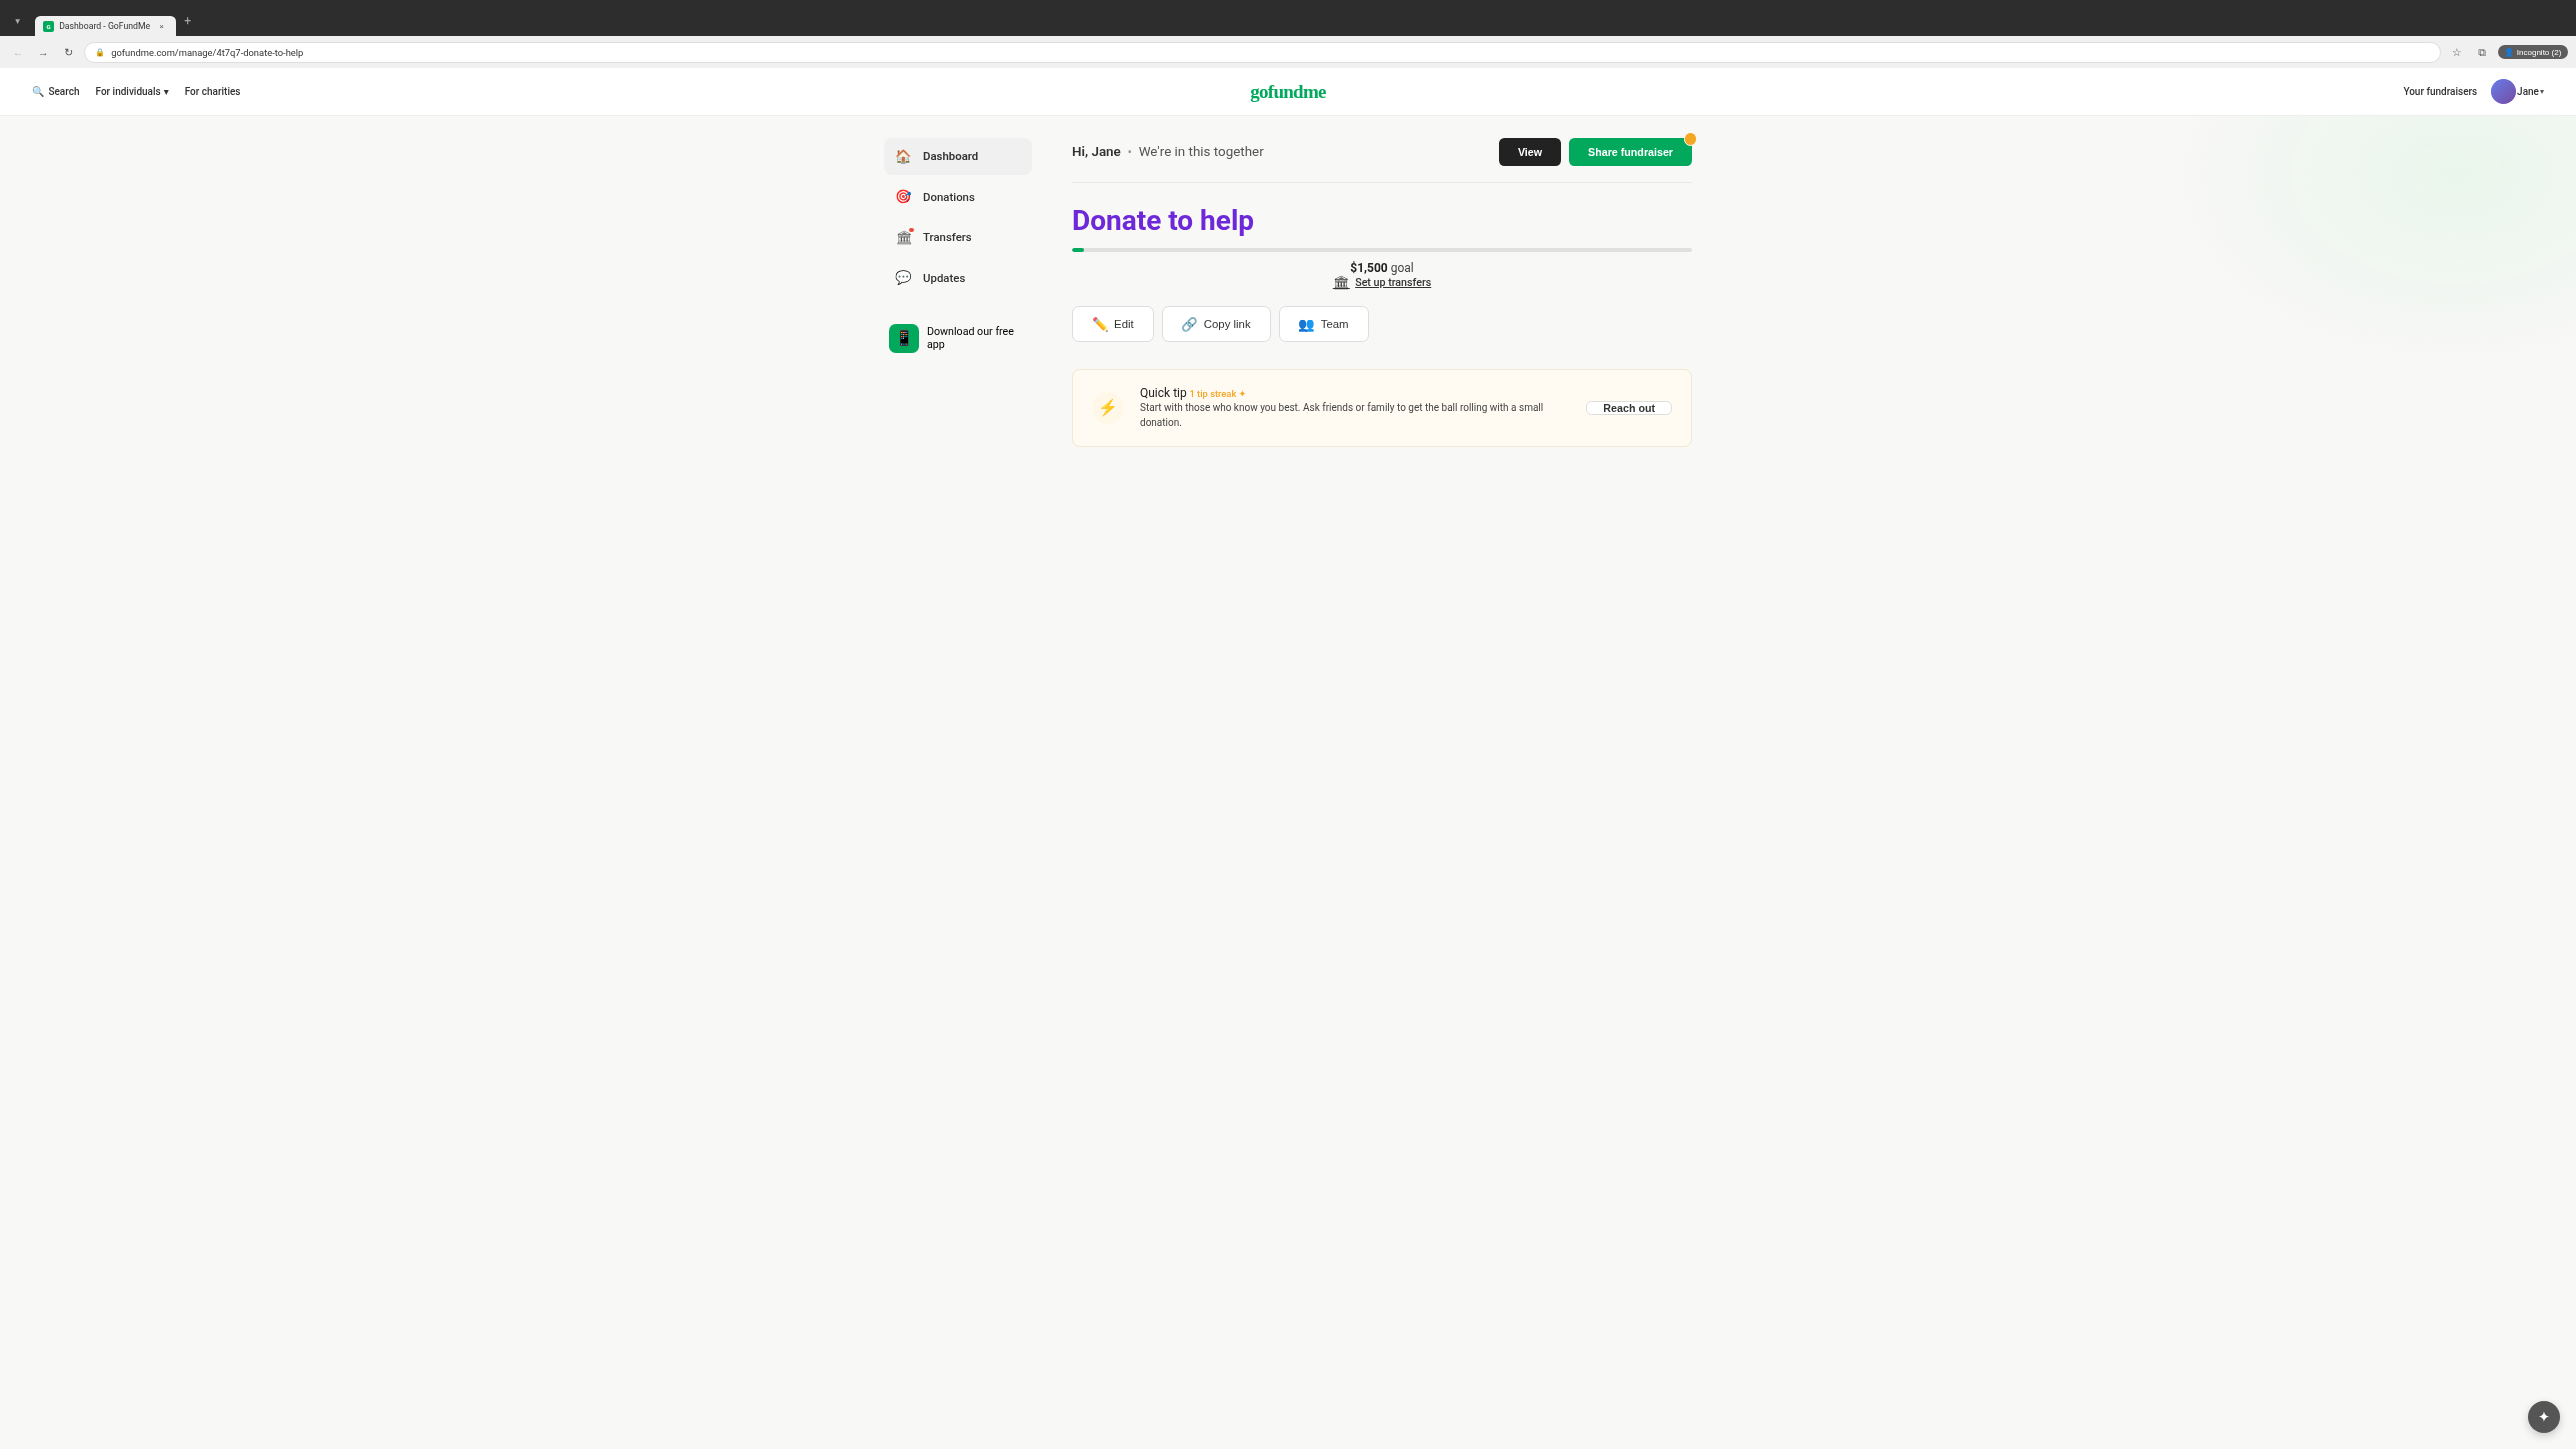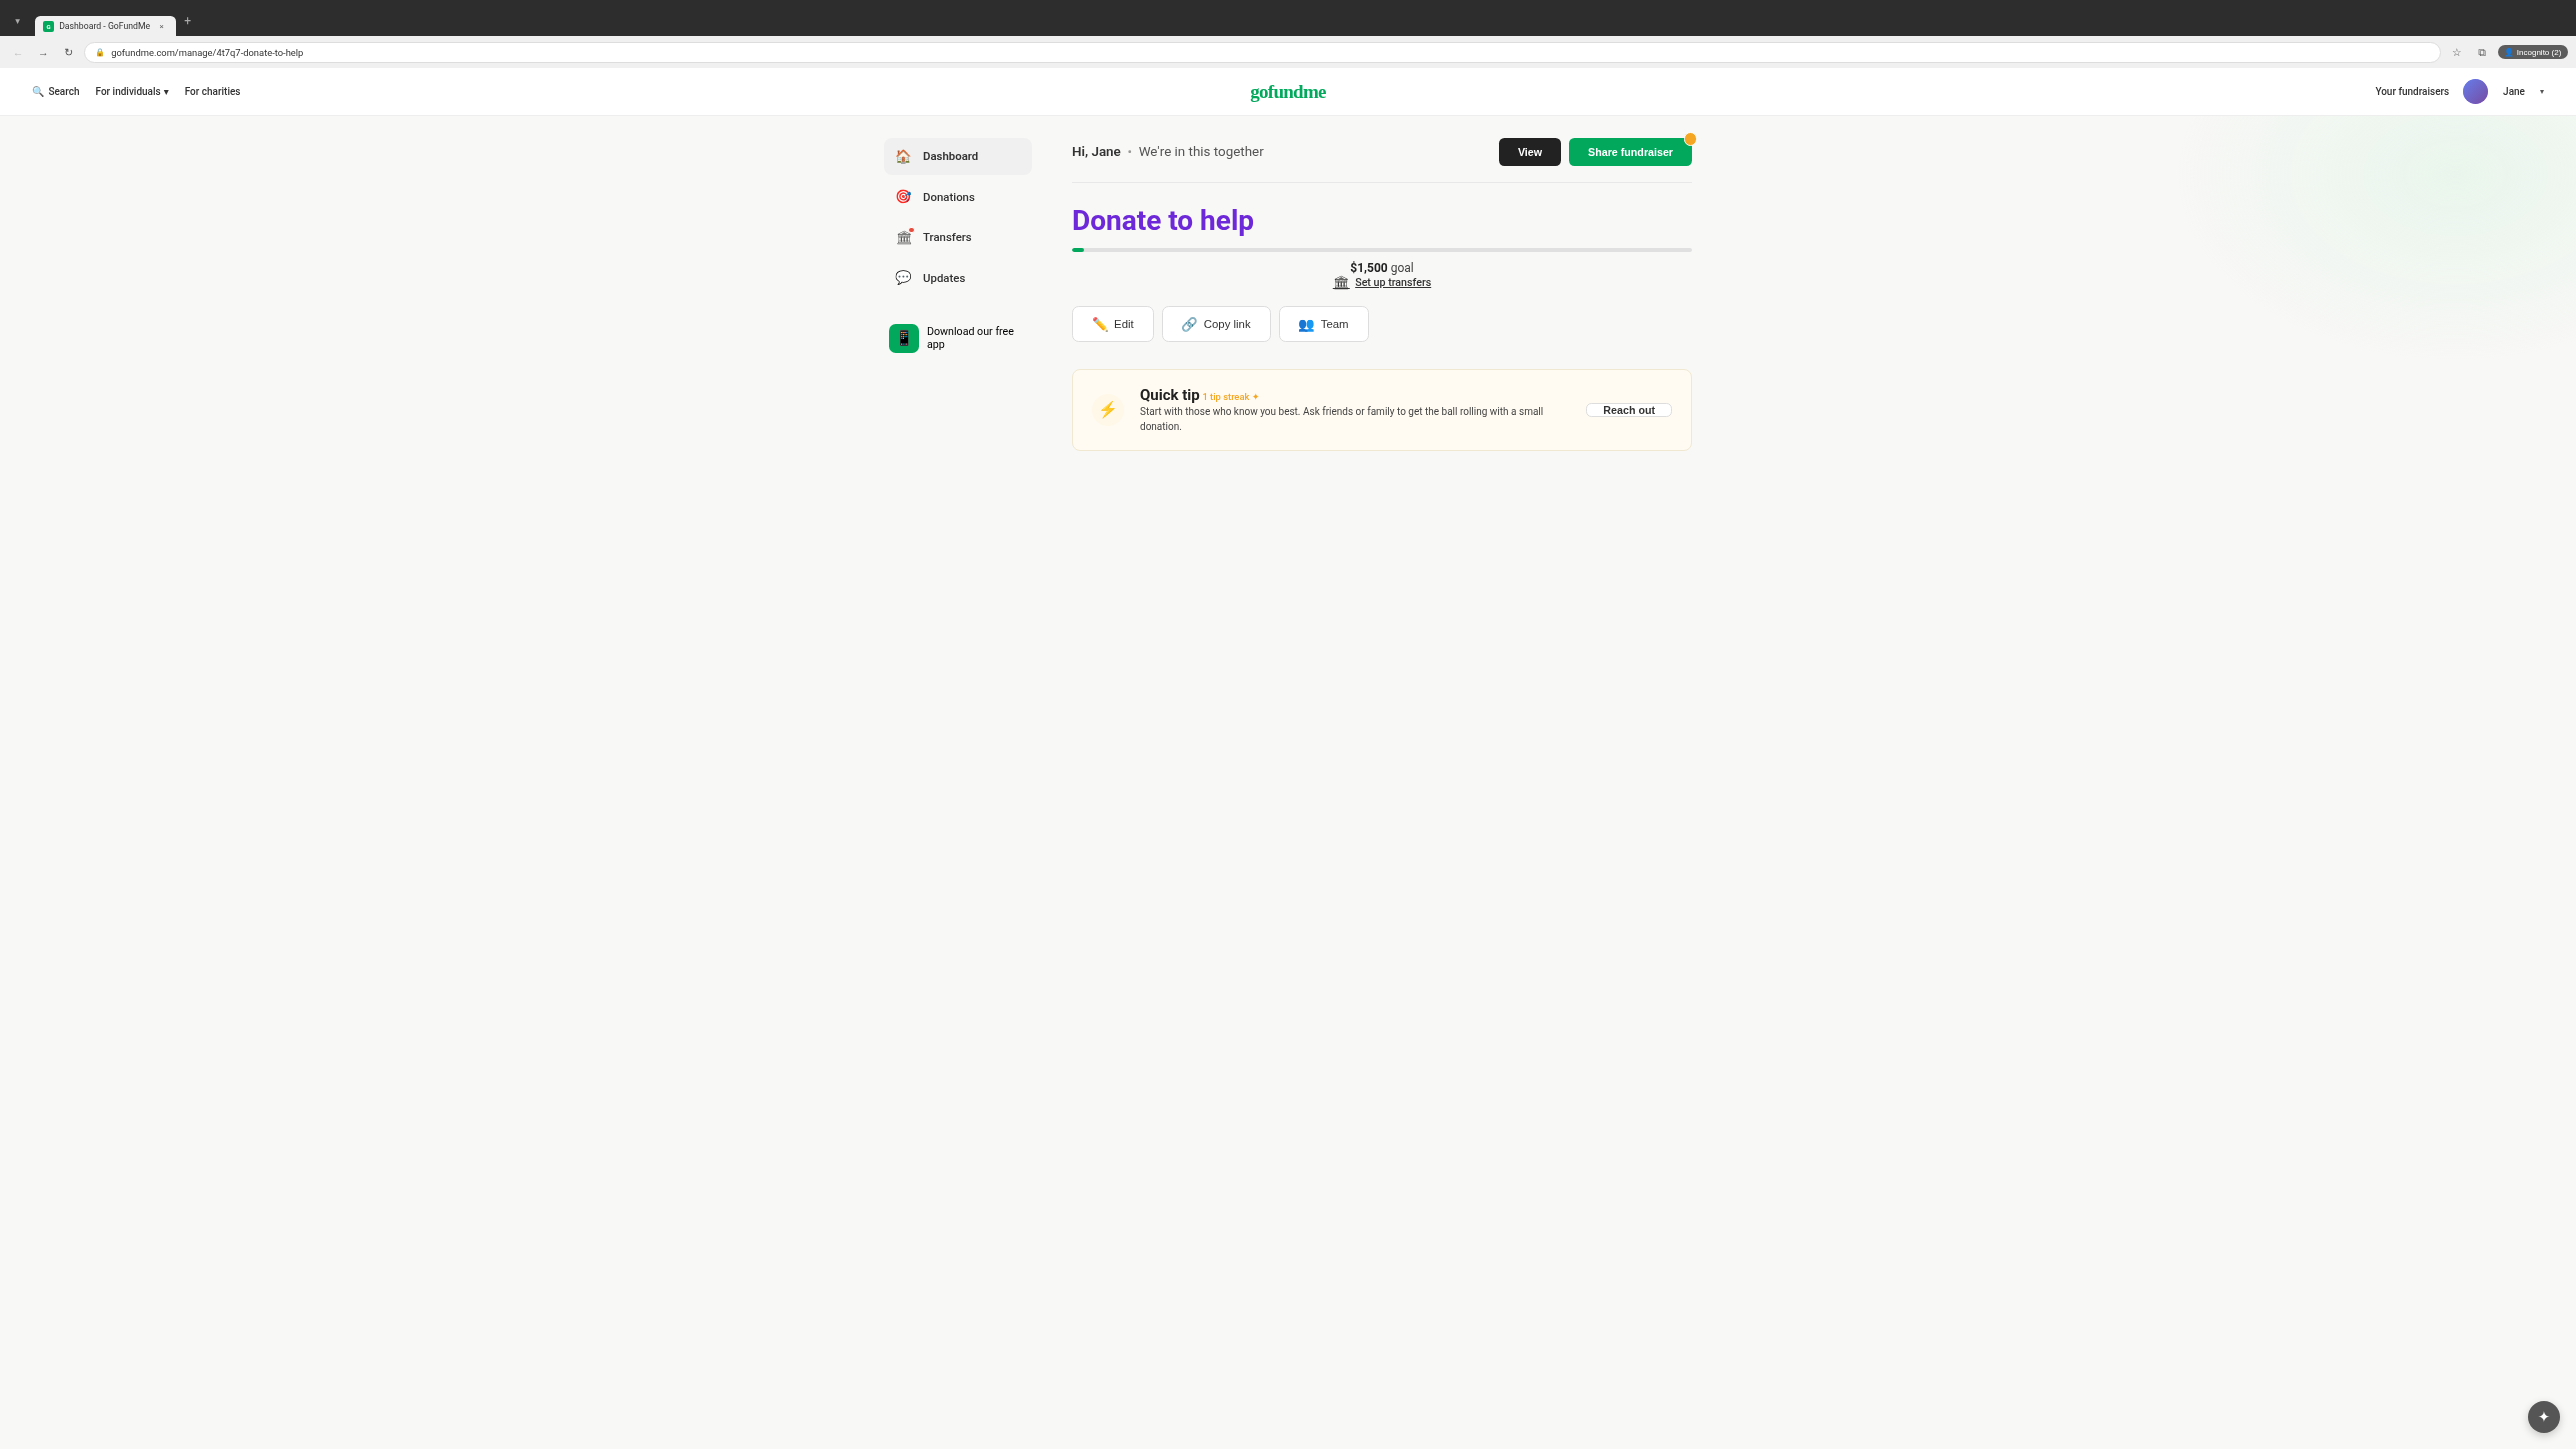--- a/index.html
+++ b/index.html
@@ -217,21 +217,21 @@
     .your-fundraisers-link {
       color: #333;
       font-size: 10px;
       font-weight: 500;
       cursor: pointer;
       text-decoration: none;
     }
     .user-menu {
       display: flex;
       align-items: center;
-      gap: 15px;
+      gap: 1px;
       cursor: pointer;
     }
     .user-avatar {
       width: 25.5px;
       height: 25.5px;
       border-radius: 50%;
       background: linear-gradient(135deg, #6e8efb, #a777e3);
       display: flex;
       align-items: center;
       justify-content: center;
@@ -466,22 +466,22 @@
       background: #fff8e8;
       border-radius: 50%;
       display: flex;
       align-items: center;
       justify-content: center;
       font-size: 16px;
       flex-shrink: 0;
     }
     .tip-content { flex: 1; }
     .tip-title {
-      font-size: 15px;
-      font-weight: 700;
+      font-size: 12px;
+      font-weight: 400;
       color: #222;
       margin-bottom: 2.7px;
     }
     .tip-streak {
       font-size: 9.4px;
       color: #f5a623;
       font-weight: 500;
     }
     .tip-text {
       font-size: 10px;

